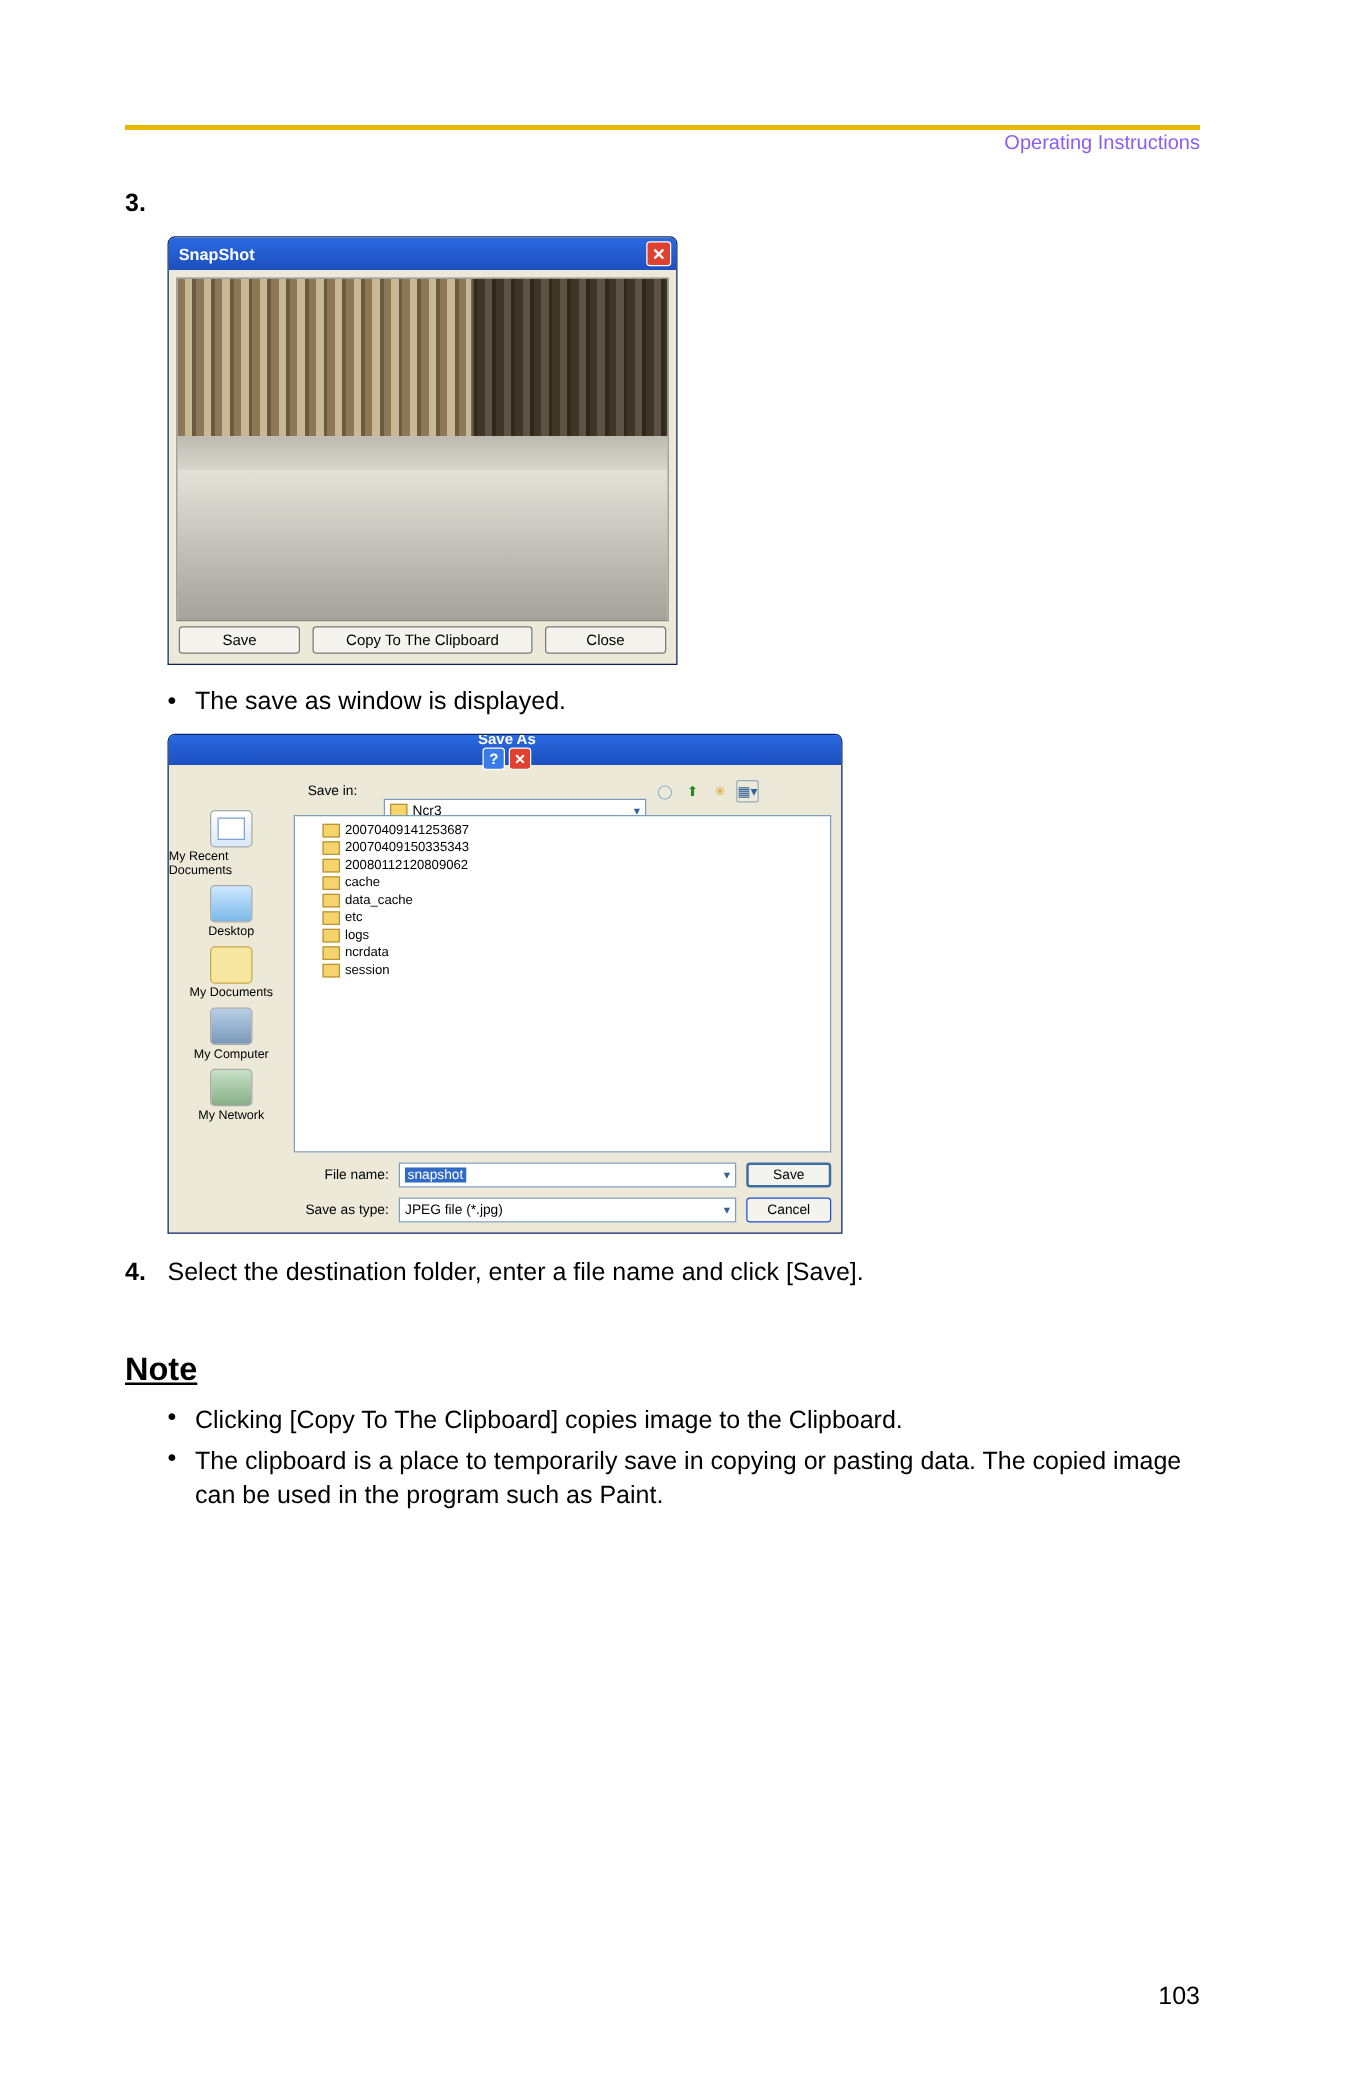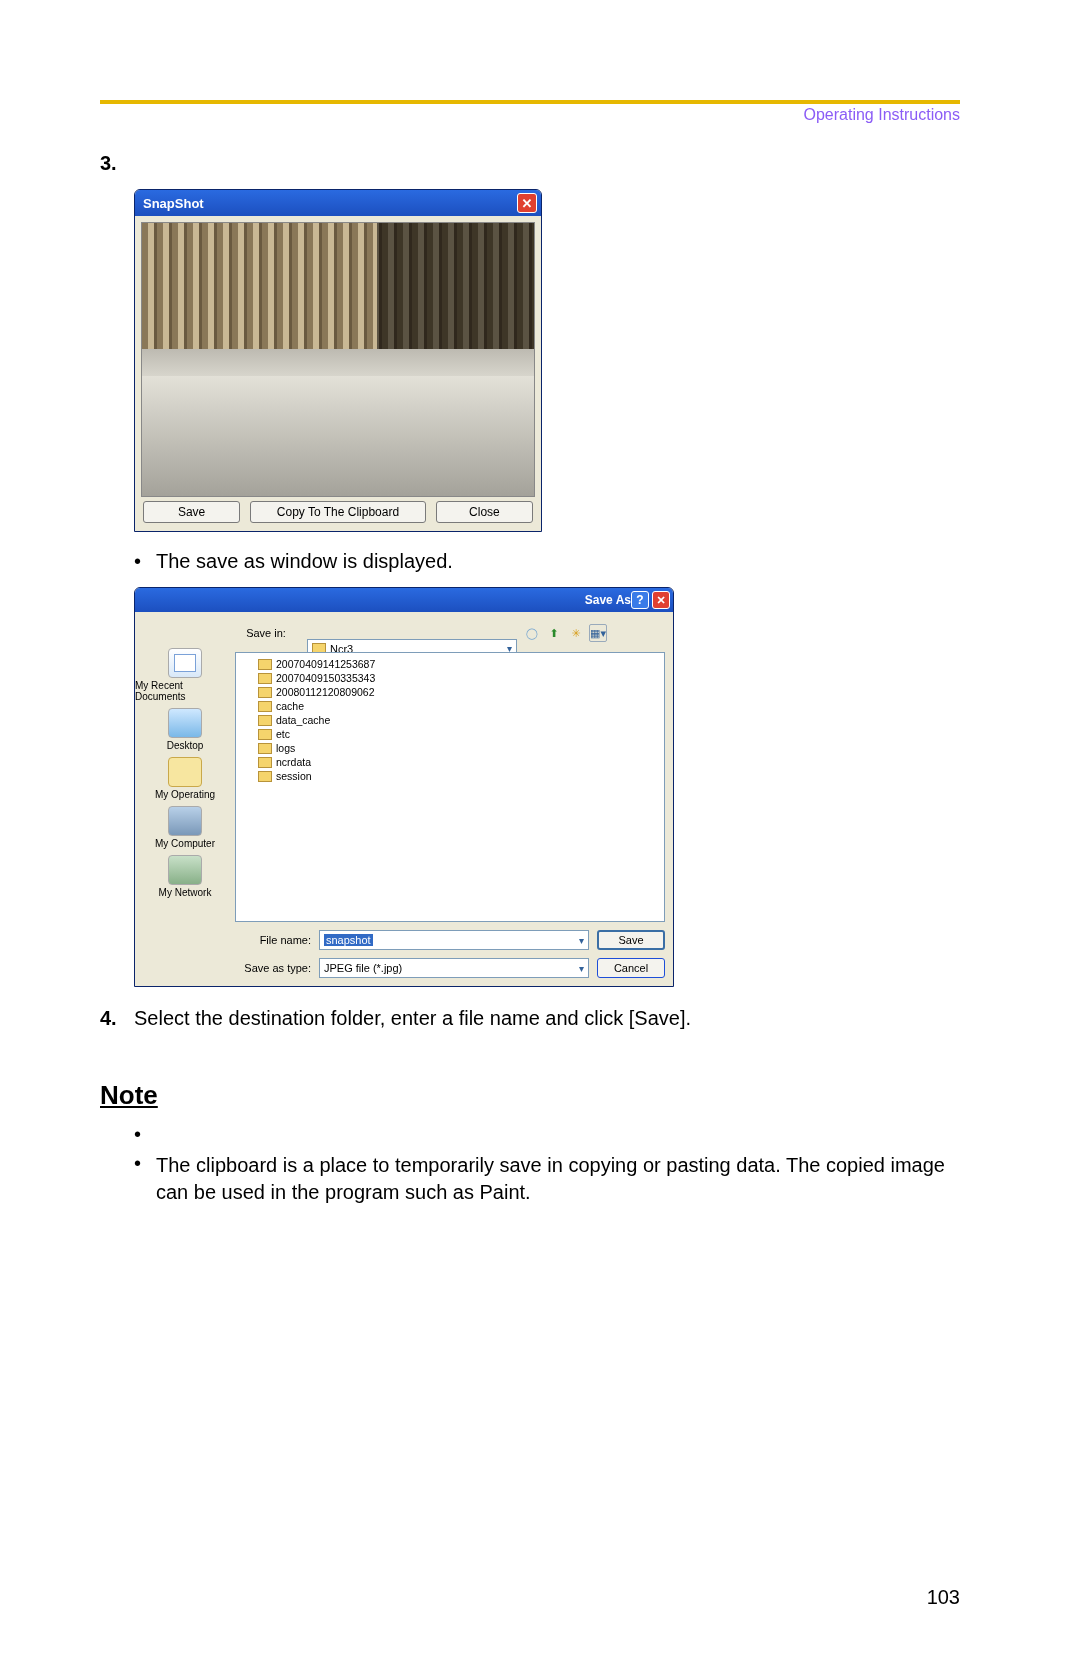--- a/index.html
+++ b/index.html
@@ -134,23 +134,23 @@
     background: #ece9d8;
     font-family: Tahoma, sans-serif;
     border-radius: 6px 6px 0 0;
     overflow: hidden;
     font-size: 11px;
   }
   .saveas-titlebar {
     background: linear-gradient(#2a6ae0,#1c4fbf);
     color:#fff;
     height: 24px;
-    display:flex; align-items:center; justify-content:flex-end;
+    display:flex; align-items:center; justify-content:center;
     padding: 0 3px 0 6px;
-    font-size: 12px; font-weight:bold;
+    font-size: 12px; font-weight:bold;flex-direction:column;
   }
   .saveas-titlebtns { display:flex; gap:3px;}
   .saveas-help {
     width:18px;height:18px;border:1px solid #fff;border-radius:3px;
     background:#3a7be8;color:#fff;display:flex;align-items:center;justify-content:center;
     font-size:12px;cursor:default;
   }
   .saveas-body {
     display:flex;
     padding: 8px 8px 8px 0;
@@ -261,21 +261,21 @@
         <div class="side-item">
           <div class="side-ico doc"></div>
           <div>My Recent Documents</div>
         </div>
         <div class="side-item">
           <div class="side-ico desktop"></div>
           <div>Desktop</div>
         </div>
         <div class="side-item">
           <div class="side-ico folder"></div>
-          <div>My Operating</div>
+          <div>My Documents</div>
         </div>
         <div class="side-item">
           <div class="side-ico computer"></div>
           <div>My Computer</div>
         </div>
         <div class="side-item">
           <div class="side-ico network"></div>
           <div>My Network</div>
         </div>
       </div>
@@ -358,20 +358,21 @@
 
   <div class="step">
     <div class="step-num">4.</div>
     <div class="step-text">Select the destination folder, enter a file name and click [Save].</div>
   </div>
 
   <div class="note-heading">Note</div>
   <div class="note-list">
     <div class="bullet-row">
       <div class="bullet-ico">•</div>
+      <div class="note-text">Clicking [Copy To The Clipboard] copies image to the Clipboard.</div>
     </div>
     <div class="bullet-row">
       <div class="bullet-ico">•</div>
       <div class="note-text">The clipboard is a place to temporarily save in copying or pasting data. The copied image can be used in the program such as Paint.</div>
     </div>
   </div>
 
 </div>
 
 <div class="page-num">103</div>

